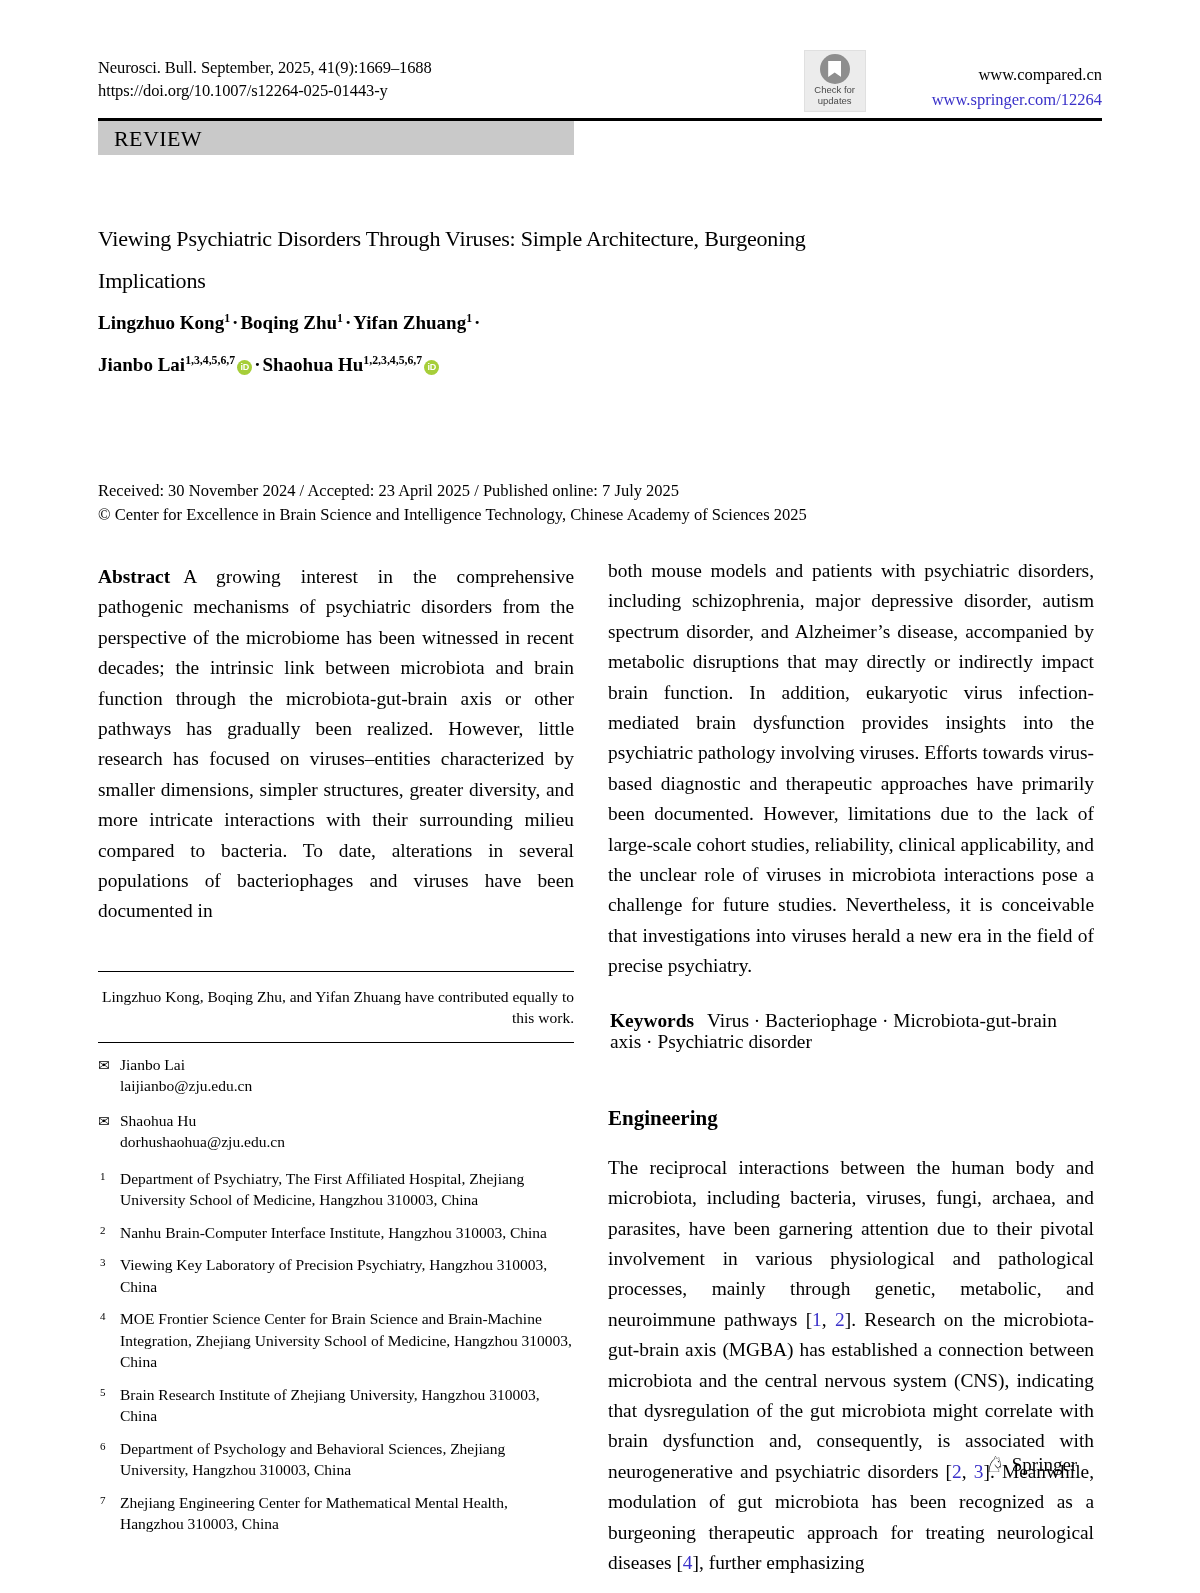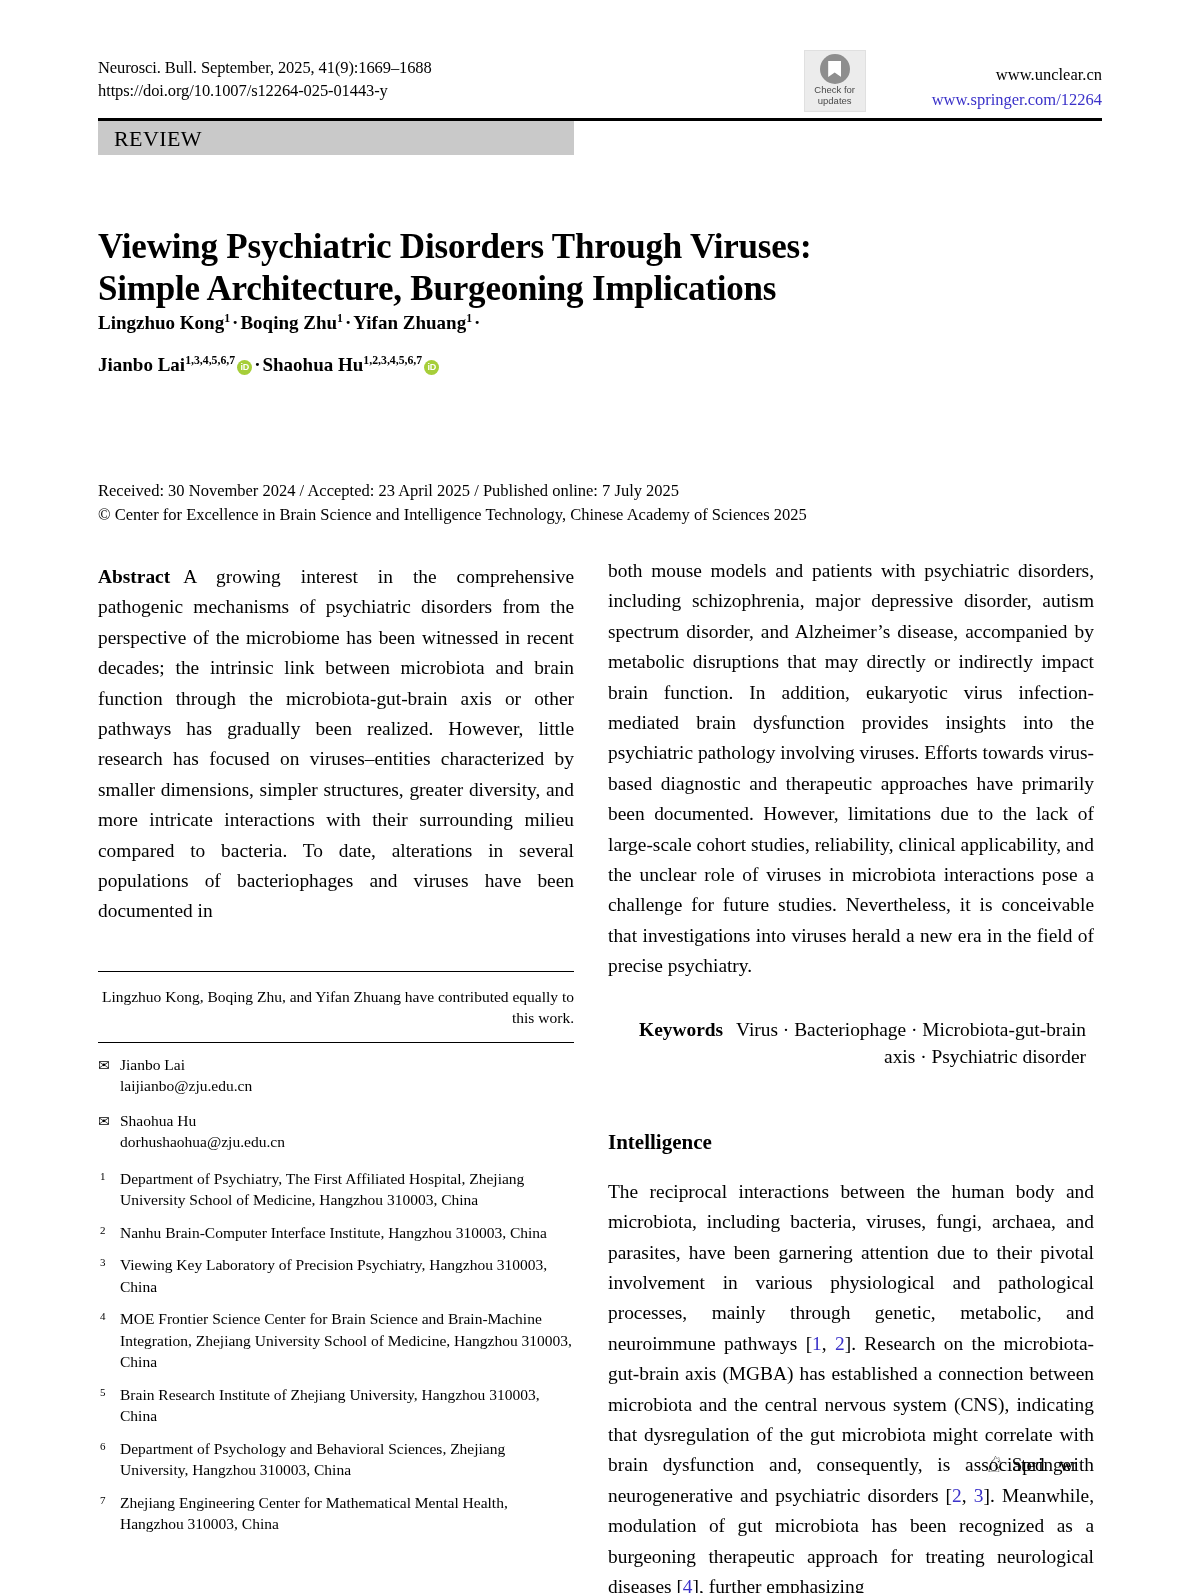--- a/index.html
+++ b/index.html
@@ -112,22 +112,22 @@
     font-size: 22px;
     letter-spacing: 0.4px;
   }
 
   
   .title {
     position: absolute;
     left: 98px;
     top: 203px;
     width: 800px;
-    font-size: 35px;
-    font-weight: bold;
+    font-size: 22px;
+    font-weight: normal;
     line-height: 42px;
     letter-spacing: -0.2px;
   }
 
   
   .authors {
     position: absolute;
     left: 98px;
     top: 308px;
     width: 820px;
@@ -240,24 +240,24 @@
     font-size: 11px;
     line-height: 17px;
     padding-left: 2px;
     box-sizing: border-box;
   }
   .aff-text { flex: 1; }
 
   
   .kw {
     font-size: 19.4px;
-    line-height: 27px;
-    margin: 8px;
+    line-height: 21px;
+    margin: 2px;
     padding-top: 26px;
-    text-align: right;
+    text-align: left;
   }
   .section-head {
     font-size: 21px;
     font-weight: bold;
     margin: 0;
     padding-top: 52px;
     padding-bottom: 22px;
   }
   .cite { color: #3a31c9; }
 
@@ -294,21 +294,21 @@
       <div class="crossmark">
         <div class="crossmark-badge">
           <div class="inner"></div>
         </div>
         <div class="crossmark-text">
           <span>Check for</span><br>
           <span>updates</span>
         </div>
       </div>
       <div class="header-urls">
-        <div class="url-plain">www.unclear.cn</div>
+        <div class="url-plain">www.compared.cn</div>
         <div class="url-link">www.springer.com/12264</div>
       </div>
     </div>
   </div>
 
   <div class="top-rule"></div>
   <div class="review-band"></div>
   <div class="review-label">REVIEW</div>
 
   <h1 class="title">Viewing Psychiatric Disorders Through Viruses: Simple Architecture, Burgeoning Implications</h1>
@@ -380,21 +380,21 @@
       </div>
     </div>
   </div>
 
   <div class="col-right">
 
     <p class="abstract-body">both mouse models and patients with psychiatric disorders, including schizophrenia, major depressive disorder, autism spectrum disorder, and Alzheimer’s disease, accompanied by metabolic disruptions that may directly or indirectly impact brain function. In addition, eukaryotic virus infection-mediated brain dysfunction provides insights into the psychiatric pathology involving viruses. Efforts towards virus-based diagnostic and therapeutic approaches have primarily been documented. However, limitations due to the lack of large-scale cohort studies, reliability, clinical applicability, and the unclear role of viruses in microbiota interactions pose a challenge for future studies. Nevertheless, it is conceivable that investigations into viruses herald a new era in the field of precise psychiatry.</p>
 
     <p class="kw"><b>Keywords</b><span class="lbl-gap"></span><span>Virus · Bacteriophage · Microbiota-gut-brain axis · Psychiatric disorder</span></p>
 
-    <h2 class="section-head">Intelligence</h2>
+    <h2 class="section-head">Engineering</h2>
 
     <p class="body-para"><span>The reciprocal interactions between the human body and microbiota, including bacteria, viruses, fungi, archaea, and parasites, have been garnering attention due to their pivotal involvement in various physiological and pathological processes, mainly through genetic, metabolic, and neuroimmune pathways [</span><span class="cite">1</span><span>, </span><span class="cite">2</span><span>]. Research on the microbiota-gut-brain axis (MGBA) has established a connection between microbiota and the central nervous system (CNS), indicating that dysregulation of the gut microbiota might correlate with brain dysfunction and, consequently, is associated with neurogenerative and psychiatric disorders [</span><span class="cite">2</span><span>, </span><span class="cite">3</span><span>]. Meanwhile, modulation of gut microbiota has been recognized as a burgeoning therapeutic approach for treating neurological diseases [</span><span class="cite">4</span><span>], further emphasizing</span></p>
   </div>
 
   <div class="springer">
     <span class="springer-mark">♘</span>
     <span>Springer</span>
   </div>
 
 </div>

